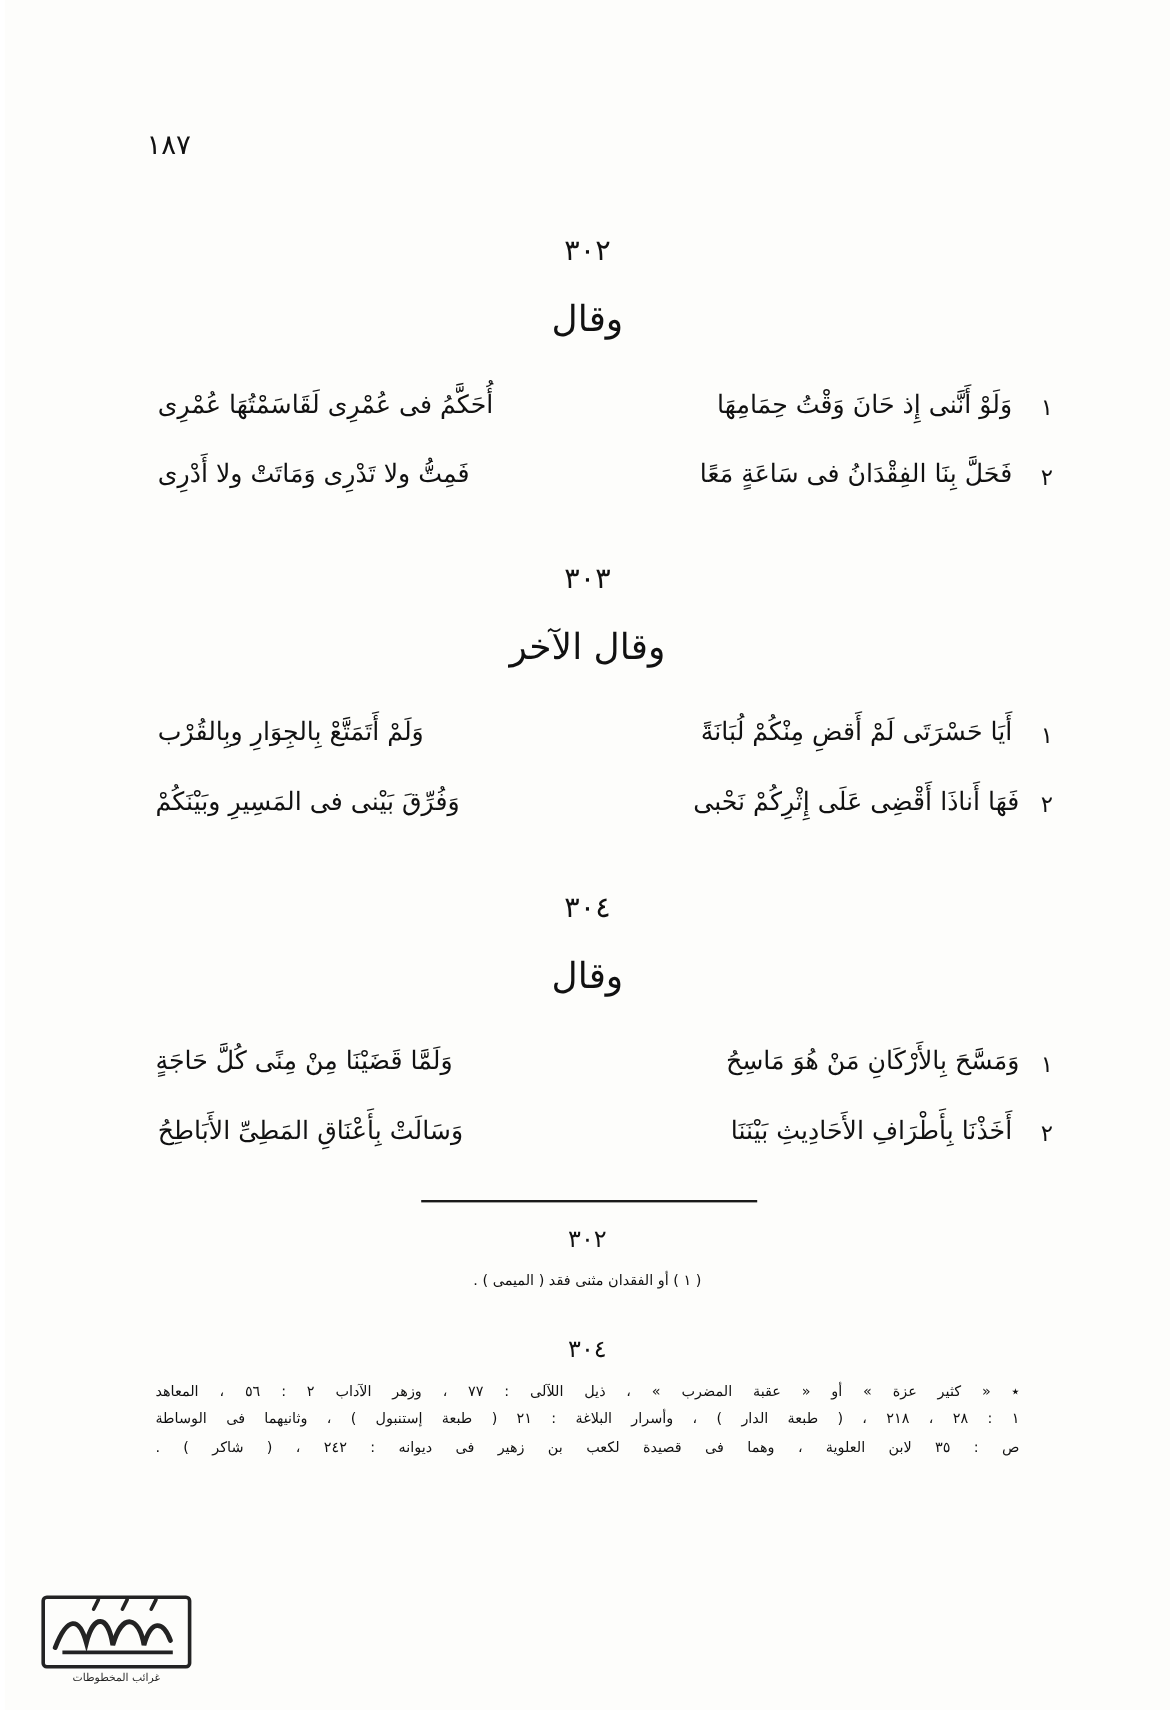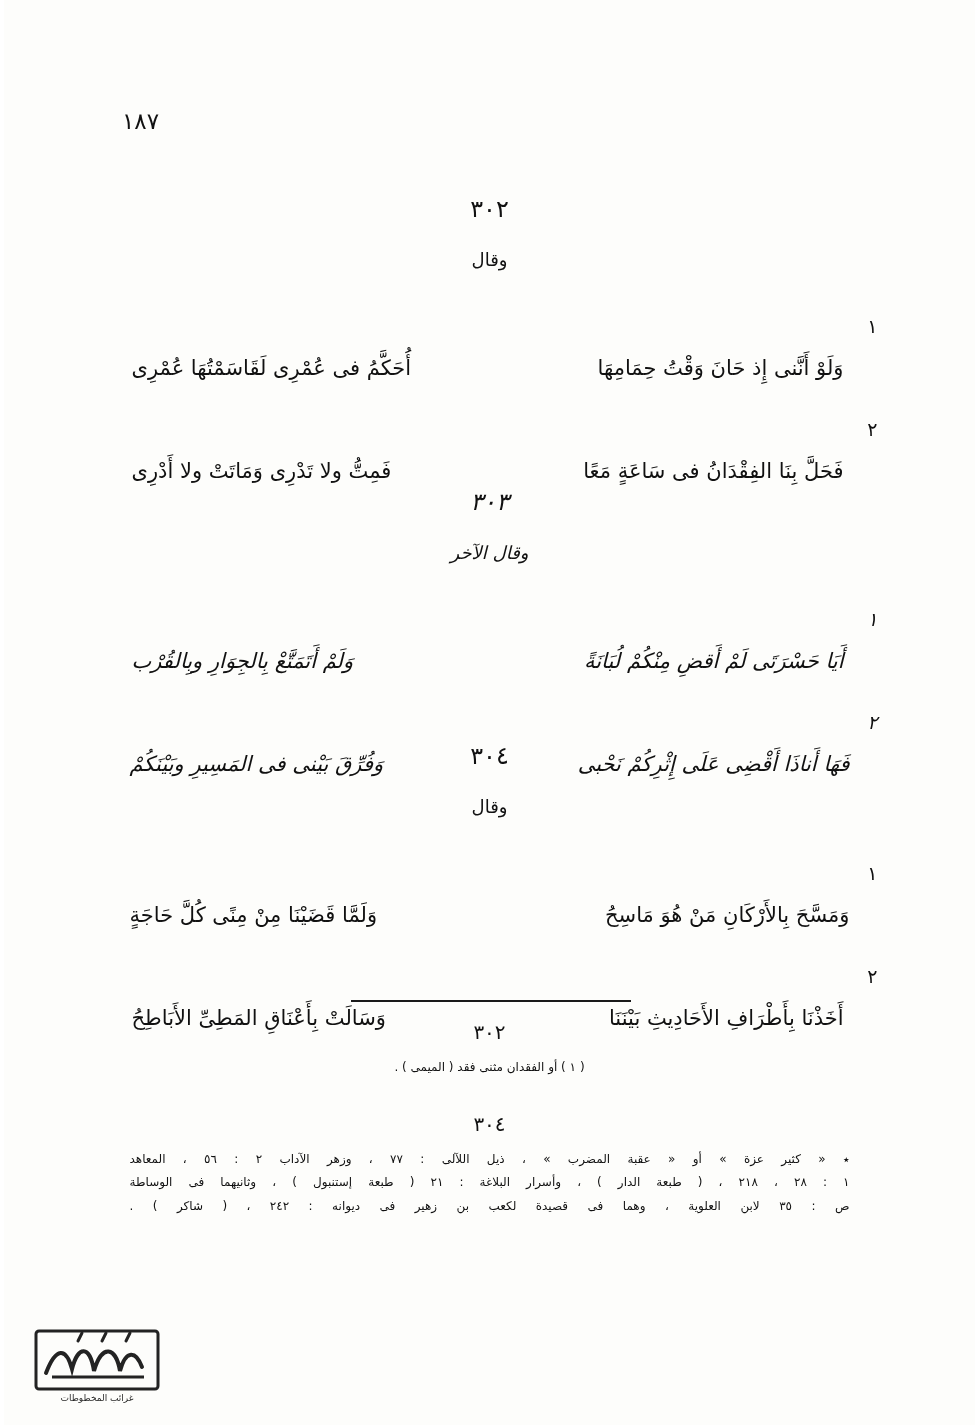--- a/index.html
+++ b/index.html
@@ -29,21 +29,21 @@
     width: 100%;
     text-align: center;
     direction: rtl;
   }
   .poem-num {
     font-size: 24px;
     letter-spacing: 2px;
     margin-bottom: 26px;
   }
   .poem-head {
-    font-size: 18px;
+    font-size: 30px;
     margin-bottom: 34px;
     font-weight: 500;
   }
   .verse {
     position: relative;
     display: block;
     margin: 0 auto 18px auto;
     width: 720px;
     direction: rtl;
     font-size: 21px;
@@ -61,21 +61,21 @@
     flex-direction: row;
     justify-content: space-between;
     align-items: baseline;
     width: 100%;
   }
   .hemi {
     flex: 0 0 auto;
     white-space: nowrap;
   }
   .hemi.first { text-align: right; padding-right: 6px; }
-  .hemi.second { text-align: left; padding-left: 2px; margin-top: 45px; }
+  .hemi.second { text-align: left; padding-left: 2px; }
 
   .rule {
     position: absolute;
     top: 1000px;
     left: 347px;
     width: 280px;
     border-top: 2px solid #1a1a1a;
   }
   .notes {
     position: absolute;
@@ -128,21 +128,21 @@
 
     <div class="verse">
       <span class="verse-index">٢</span>
       <span class="hemistich-wrap">
         <span class="hemi first">فَحَلَّ بِنَا الفِقْدَانُ فى سَاعَةٍ مَعًا</span>
         <span class="hemi second">فَمِتُّ ولا تَدْرِى وَمَاتَتْ ولا أَدْرِى</span>
       </span>
     </div>
   </div>
 
-  <div class="poem-block" style="top:488px;font-style:italic;">
+  <div class="poem-block" style="top:468px;">
     <div class="poem-num">٣٠٣</div>
     <div class="poem-head">وقال الآخر</div>
 
     <div class="verse">
       <span class="verse-index">١</span>
       <span class="hemistich-wrap">
         <span class="hemi first">أَيَا حَسْرَتَى لَمْ أَقضِ مِنْكُمْ لُبَانَةً</span>
         <span class="hemi second">وَلَمْ أَتَمَتَّعْ بِالجِوَارِ وبِالقُرْب</span>
       </span>
     </div>

